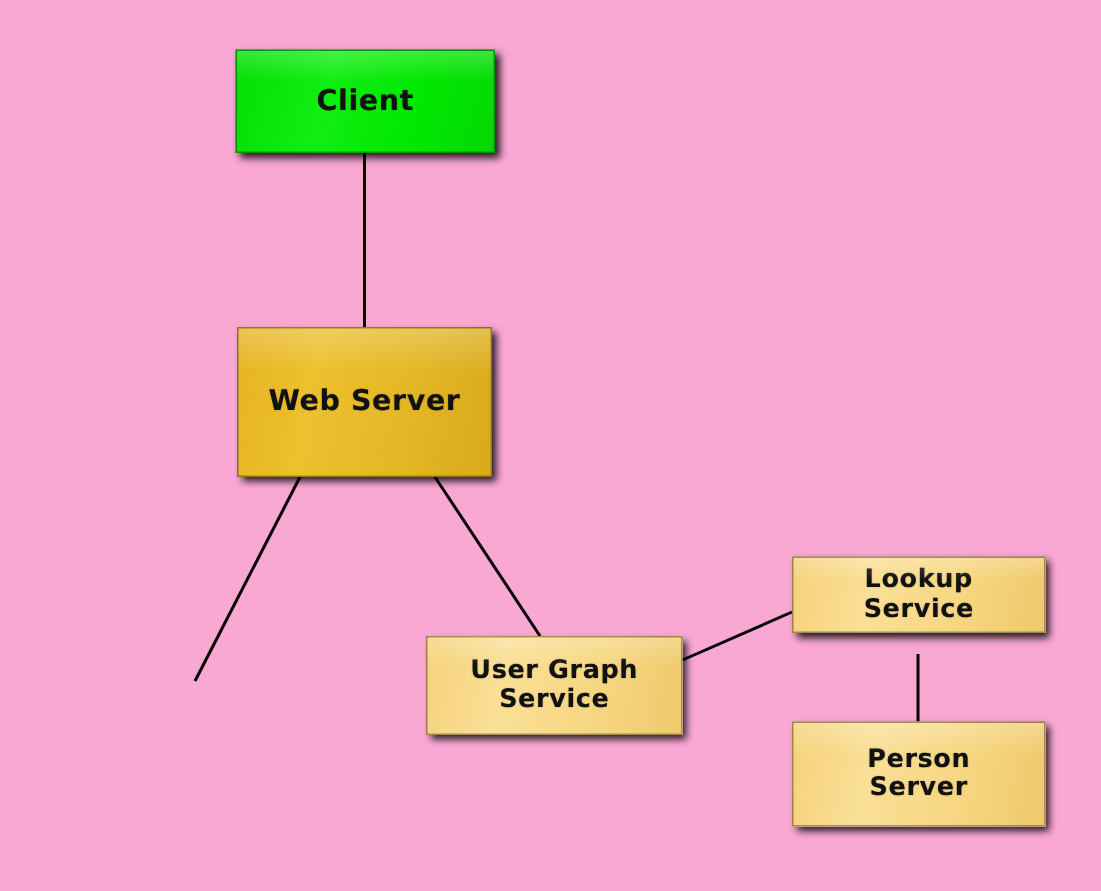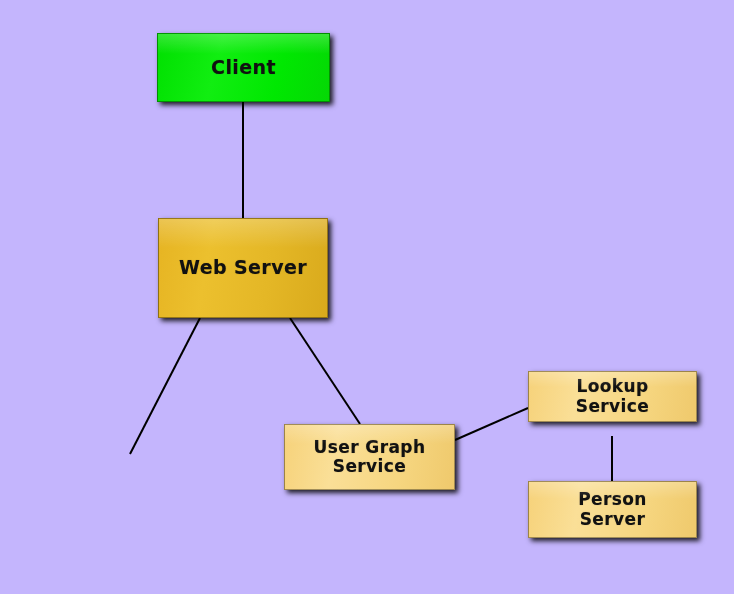--- a/index.html
+++ b/index.html
@@ -4,21 +4,21 @@
 <style>
   html, body {
     margin: 0;
     padding: 0;
     background: #000000;
   }
   #canvas {
     position: relative;
     width: 734px;
     height: 594px;
-    background: #c4b5fd;
+    background: #f9a8d4;
     overflow: hidden;
     font-family: "DejaVu Sans", sans-serif;
   }
   .node {
     position: absolute;
     display: flex;
     align-items: center;
     justify-content: center;
     text-align: center;
     box-sizing: border-box;
@@ -94,18 +94,18 @@
     <span class="node-label">User Graph
 Service</span>
   </div>
 
 
   <div class="node fill-sand" style="left:528px; top:371px; width:169px; height:51px; font-size:17px;">
     <span class="node-label">Lookup
 Service</span>
   </div>
 
-  <div class="node fill-sand" style="left:528px; top:481px; width:169px; height:57px; font-size:17px;justify-content:center;">
+  <div class="node fill-sand" style="left:528px; top:481px; width:169px; height:70px; font-size:17px;justify-content:center;">
     <span class="node-label">Person
 Server</span>
   </div>
 
 </div>
 
 </body></html>

